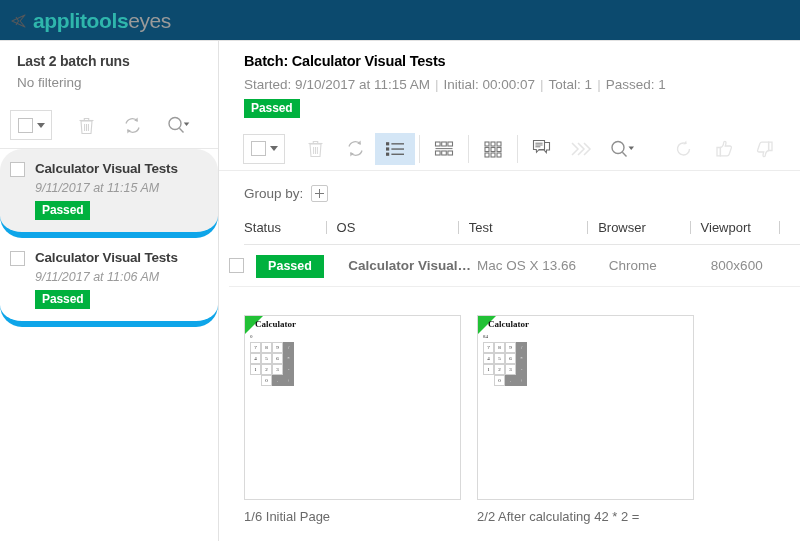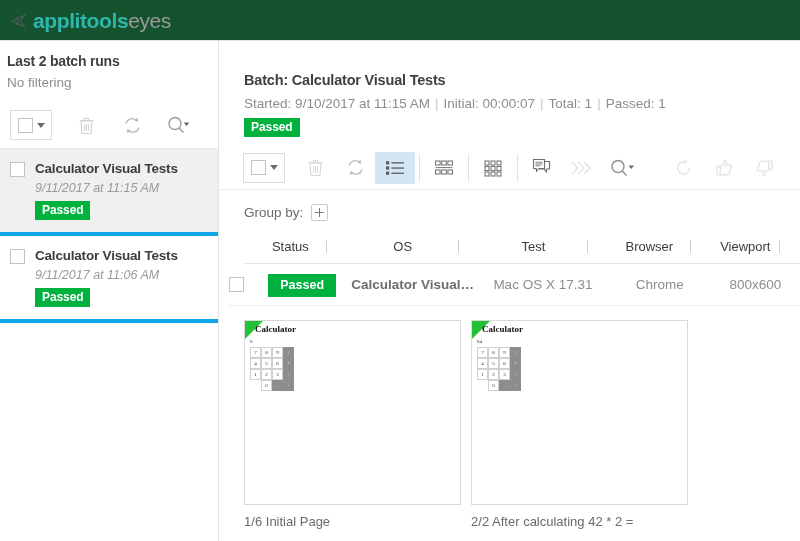--- a/index.html
+++ b/index.html
@@ -12,39 +12,39 @@
     overflow: hidden;
     -webkit-font-smoothing: antialiased;
   }
   #app { position: relative; width:800px; height:541px; }
 
   
   .topbar {
     height: 41px; width: 800px;
     border-bottom: 1px solid #e2e2e2;
     display: flex; align-items: center;
-    background: #14532d;
+    background: #0c4a6e;
   }
   .logo { display:flex; align-items:center; padding-left: 11px; }
   .logo-mark { width: 17px; height: 16px; margin-right: 5px; position: relative; top: 1px; }
   .logo-text { font-size: 21px; font-weight: bold; letter-spacing: -0.4px; line-height:1; }
   .logo-a { color: #2fb6ac; }
   .logo-e { color: #9a9a9a; font-weight: normal; }
 
   
   .body-split { display: flex; height: 500px; }
 
   
   .sidebar {
     width: 221px; height: 500px;
     border-right: 1px solid #e2e2e2;
     background: #fff;
     display: flex; flex-direction: column;
   }
-  .sb-head { padding: 12px 0 0 7px; }
+  .sb-head { padding: 12px 0 0 17px; }
   .sb-title { font-size: 14px; font-weight: bold; color: #404040; letter-spacing:-0.2px; }
   .sb-sub { font-size: 13.5px; color: #8d8d8d; margin-top: 6px; }
   .sb-toolbar {
     display:flex; align-items:center;
     height: 46px; padding-left: 6px; margin-top: 12px;
     gap: 2px;
   }
   .tb-btn {
     width: 44px; height: 32px;
     display:flex; align-items:center; justify-content:center;
@@ -54,37 +54,37 @@
     border: 1px solid #dcdcdc; width: 42px; height: 30px;
     display:flex; align-items:center; justify-content:center; gap:4px;
     margin-left: 4px; margin-right: 10px; cursor: pointer; background:#fff;
   }
   .cbx-square { width: 15px; height: 15px; border: 1px solid #c3c3c3; background:#fff; }
   .caret { width:0;height:0;border-left:4px solid transparent;border-right:4px solid transparent;border-top:5px solid #6b6b6b; }
 
   .batch-list { border-top: 1px solid #e8e8e8; }
   .batch-item {
     display: flex; padding: 10px 10px 12px 10px;
-    border-bottom: 4px solid #0ea5e9; cursor: pointer;
+    border-bottom: 6px solid #0ea5e9; cursor: pointer; border-radius: 22px;
   }
   .batch-item.selected { background: #f0f0f0; }
   .bi-check { width:15px; height:15px; border:1px solid #c3c3c3; background:#fff; margin-right: 10px; margin-top: 3px; flex: 0 0 auto; }
   .bi-body { flex: 1 1 auto; }
   .bi-name { font-size: 13.5px; font-weight: bold; color: #3c3c3c; letter-spacing:-0.2px; }
   .bi-date { font-size: 12.5px; color: #9a9a9a; margin-top: 4px; font-style: italic; }
   .badge {
     display:inline-block; background: #00b13e; color:#fff;
     font-size: 12px; font-weight: bold; padding: 2px 7px 3px 7px; margin-top: 6px;
     letter-spacing: -0.1px;
   }
 
   
   .main { flex: 1 1 auto; height: 500px; background:#fff; position: relative; overflow:hidden; }
   .main-head { padding: 12px 0 0 25px; }
-  .mh-title { font-size: 14.5px; font-weight: bold; color: #404040; letter-spacing:-0.2px;margin-top:19px; }
+  .mh-title { font-size: 14.5px; font-weight: bold; color: #000000; letter-spacing:-0.2px; }
   .mh-meta { font-size: 13.5px; color: #8d8d8d; margin-top: 8px; }
   .mh-sep { color: #c8c8c8; padding: 0 5px; }
   .mh-badge { margin-top: 7px; }
 
   .main-toolbar {
     display:flex; align-items:center; height: 44px; margin-top: 9px;
     padding-left: 20px; border-bottom: 1px solid #ececec;
   }
   .mt-btn {
     width: 40px; height: 32px; display:flex; align-items:center; justify-content:center;
@@ -99,40 +99,40 @@
     width: 17px; height: 17px; border:1px solid #c9c9c9; border-radius:2px;
     margin-left: 8px; position: relative; cursor:pointer; background:#fff;
   }
   .plus-btn::before, .plus-btn::after {
     content:""; position:absolute; background:#7a7a7a;
   }
   .plus-btn::before { left:3px; right:3px; top:7px; height:1px; }
   .plus-btn::after { top:3px; bottom:3px; left:7px; width:1px; }
 
   
-  .tbl { margin-top: 18px; padding-left: 25px; text-align: center; }
+  .tbl { margin-top: 18px; padding-left: 25px; }
   .tbl-head { display:flex; font-size:13px; color:#3c3c3c; padding-bottom: 9px; border-bottom: 1px solid #e5e5e5; margin-right: 0px;}
   .th { position: relative; }
   .th .divider { position:absolute; left:-11px; top:1px; width:1px; height:13px; background:#cfcfcf; }
   .col-status { width: 93px; }
   .col-test   { width: 130px; }
   .col-os     { width: 133px; }
   .col-brow   { width: 103px; }
   .col-view   { width: 90px; }
   .col-end    { width: 10px; }
 
   .tbl-row { display:flex; align-items:center; padding: 11px 0 12px 0; border-bottom: 1px solid #eee; margin-left: -15px;}
   .row-check { width:15px;height:15px;border:1px solid #c3c3c3;background:#fff; margin-right: 12px; flex:0 0 auto;}
   .cell { font-size: 13.5px; color: #8d8d8d; }
   .cell.test { color: #6e6e6e; font-weight: bold; }
   .cell.view { color: #8d8d8d; }
   .cell-badge { background:#00b13e; color:#fff; font-size:12.5px; font-weight:bold; padding:4px 12px 5px 12px; }
 
   
-  .thumbs { display:flex; padding-left: 25px; margin-top: 14px; gap: 10px; }
+  .thumbs { display:flex; padding-left: 25px; margin-top: 28px; gap: 16px; }
   .thumb-wrap { width: 217px; }
   .thumb {
     width: 217px; height: 185px; border: 1px solid #d9d9d9; background:#fff;
     position: relative; overflow:hidden; cursor:pointer;
   }
   .corner-flag { position:absolute; left:0; top:0; width:0;height:0;
      border-top: 18px solid #22c136; border-right: 18px solid transparent; }
   .thumb-title { position:absolute; left:10px; top:3px; font-size:9px; font-weight:bold;
      font-family:"Liberation Serif", serif; color:#111; }
   .thumb-display { position:absolute; left:5px; top:18px; font-size:5px; color:#333; font-family:"Liberation Serif", serif;}
@@ -385,21 +385,21 @@
           <span class="th col-view"><span class="divider"></span><span>Viewport</span></span>
           <span class="th col-end">
               <span class="divider"></span>
             </span>
         </div>
 
         <div class="tbl-row">
           <span class="row-check"></span>
           <span class="col-status"><span class="cell-badge">Passed</span></span>
           <span class="cell test col-test">Calculator Visual…</span>
-          <span class="cell col-os">Mac OS X 17.31</span>
+          <span class="cell col-os">Mac OS X 13.66</span>
           <span class="cell col-brow">Chrome</span>
           <span class="cell view col-view">800x600</span>
         </div>
       </div>
 
       <div class="thumbs">
 
         <div class="thumb-wrap">
           <div class="thumb">
             <span class="corner-flag"></span>

